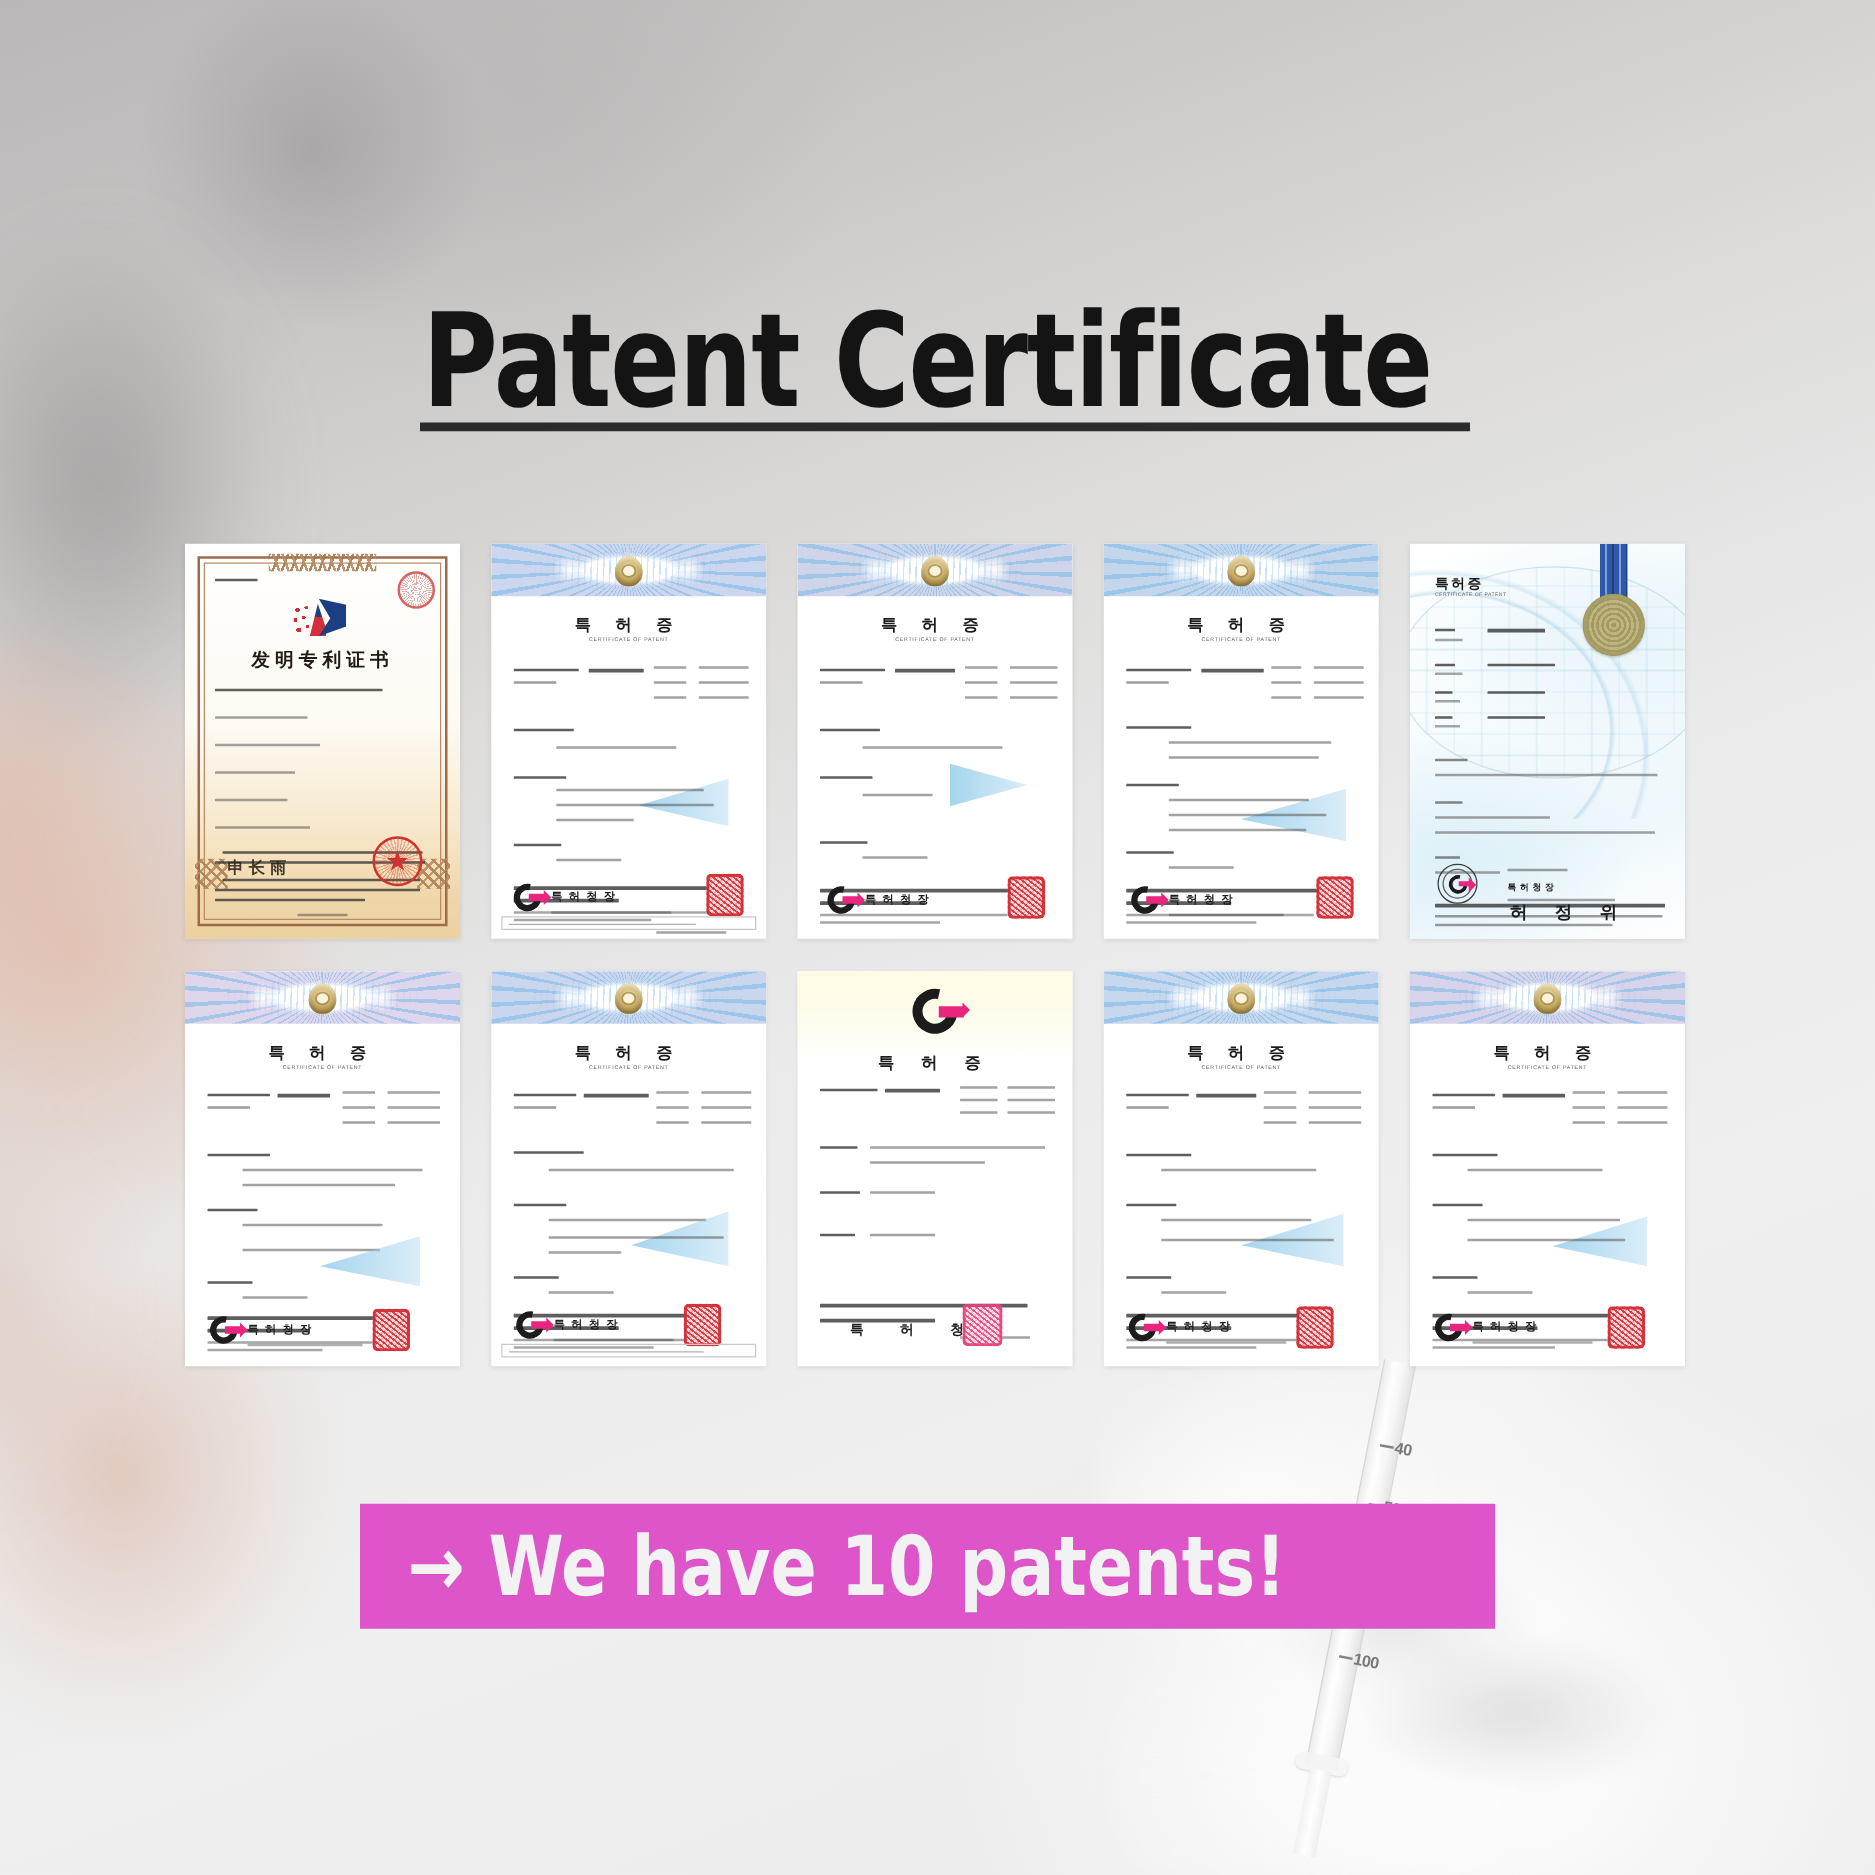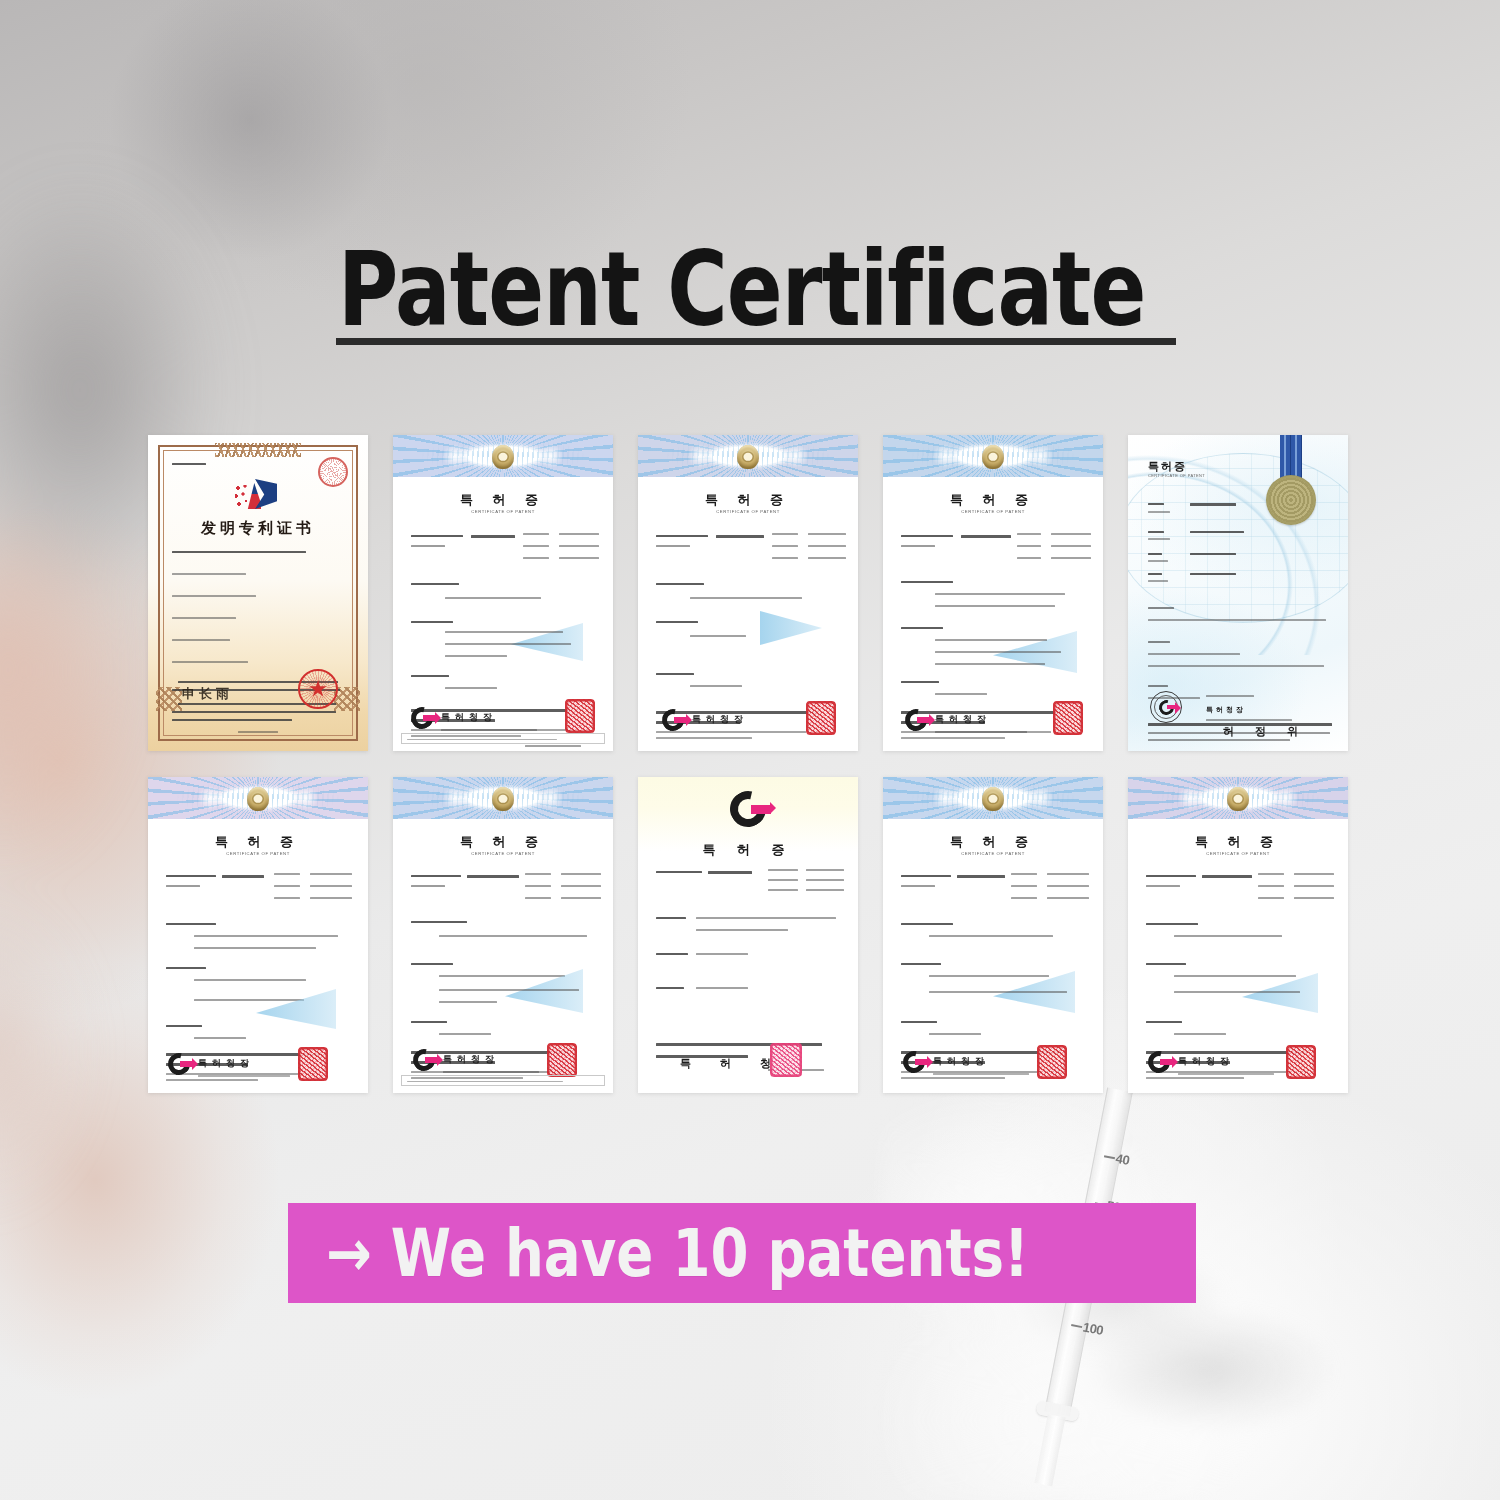--- a/index.html
+++ b/index.html
@@ -544,21 +544,21 @@
 
     <div class="kipo-round">
       <div class="kipo-logo" style="position:relative;width:15px;height:15px">
         <div class="ring" style="border-width:3.5px"></div>
           <div class="arrow" style="width:9px;height:4px;top:5px;right:-2px"></div>
       </div>
     </div>
     <div class="ln lt" style="left:78px;bottom:54px;width:48px;height:2px"></div>
     <div class="sig-ko" style="left:78px;bottom:36px;font-size:7px;letter-spacing:3px">특허청장</div>
     <div class="ln tiny" style="left:78px;bottom:30px;width:86px;opacity:.45"></div>
-    <div class="sig-ko" style="left:95px;bottom:12px;font-size:11px;letter-spacing:9px">허 정 위</div>
+    <div class="sig-ko" style="left:80px;bottom:12px;font-size:14px;letter-spacing:9px">허 정 위</div>
   </div>
 
   <div class="cert">
     <div class="k-band" style="background:#ded6ec">
       <div class="guilloche"></div>
         <div class="rays"></div>
       <div class="k-emblem"></div>
     </div>
     <div class="k-title">특 허 증</div>
     <div class="k-subtitle">CERTIFICATE OF PATENT</div>

